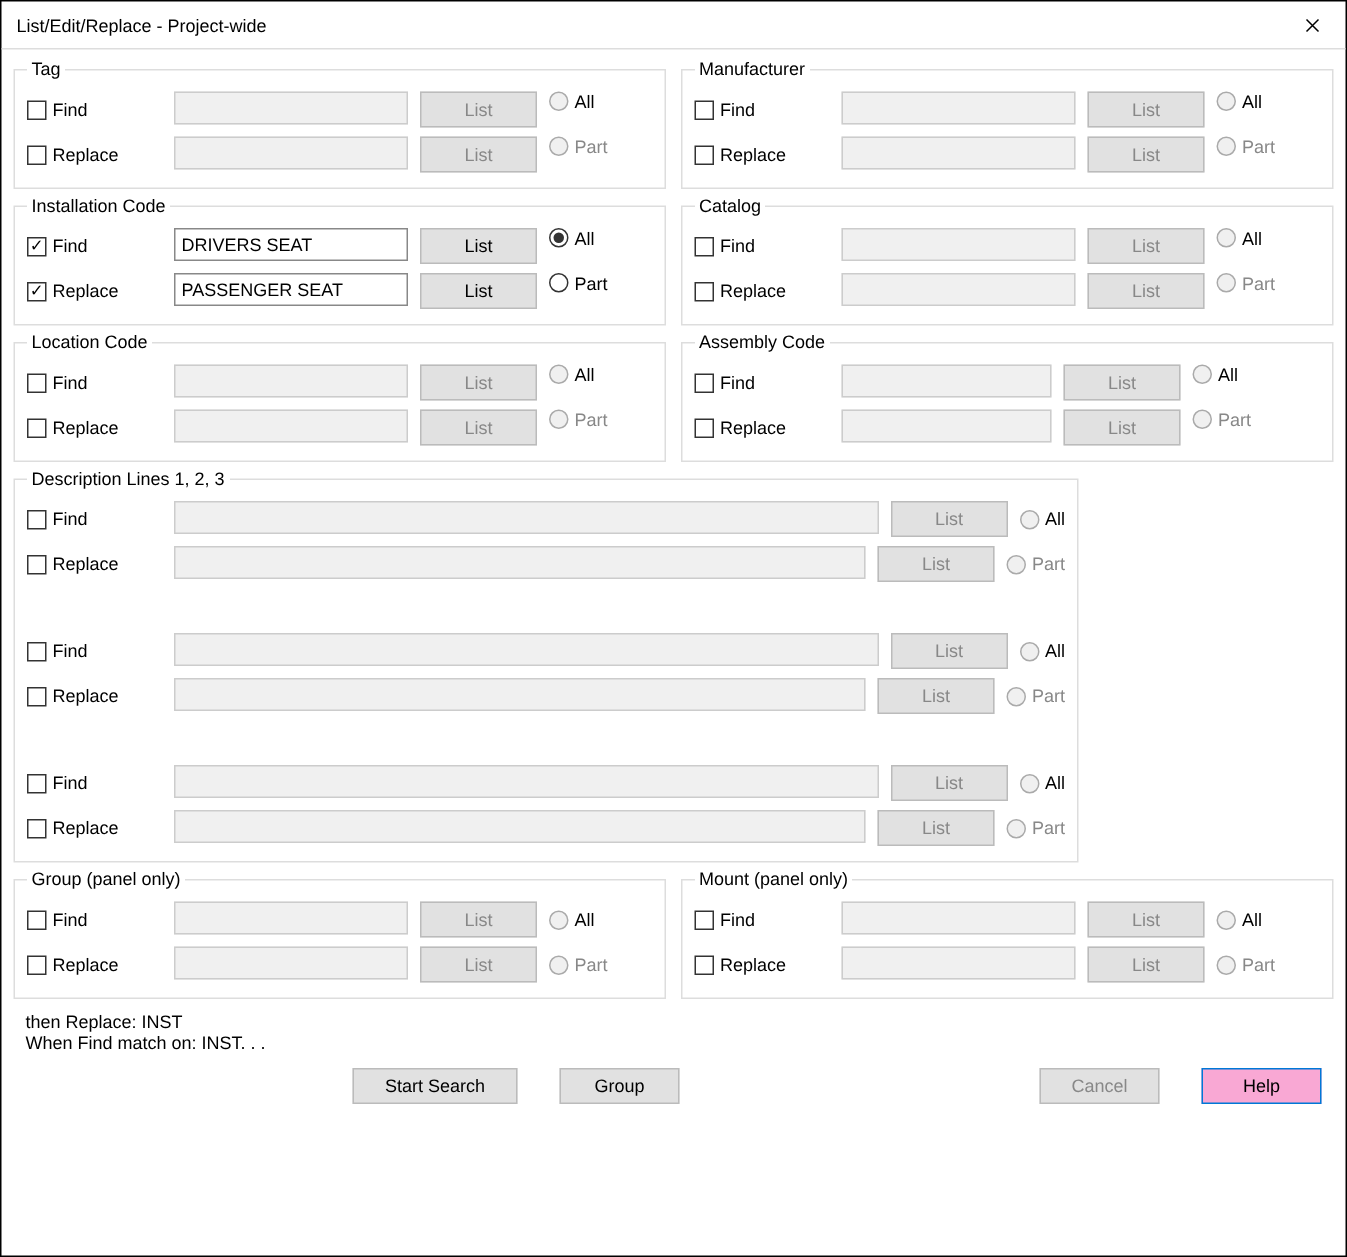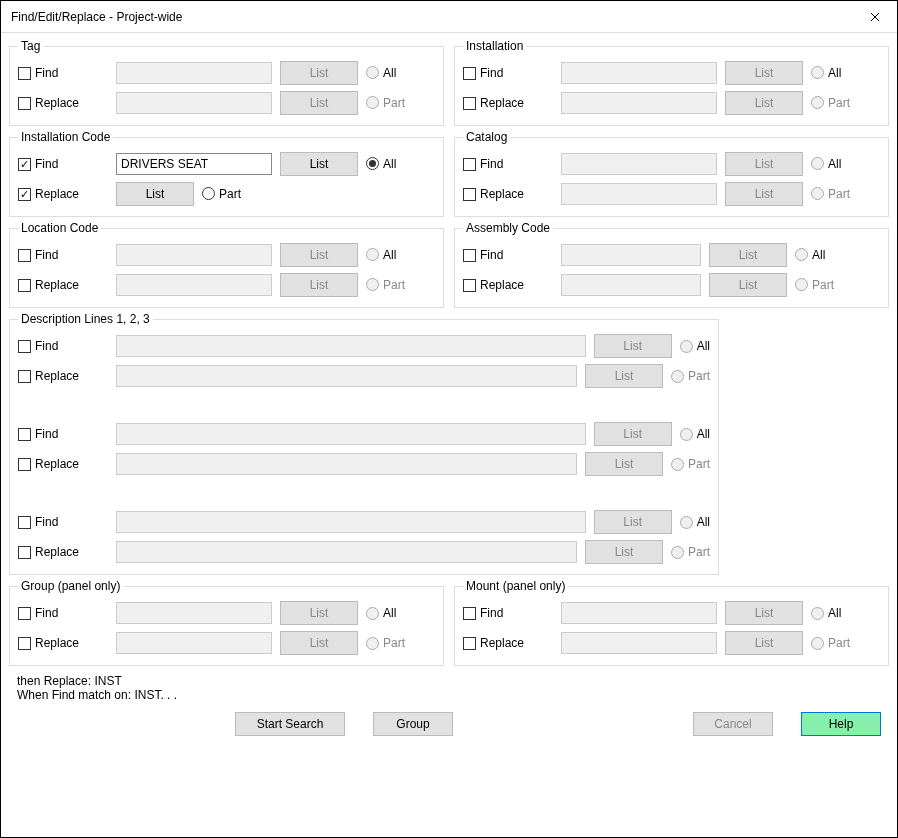--- a/index.html
+++ b/index.html
@@ -9,35 +9,35 @@
     .titlebar-title { font-size: 12px; }
     .close-btn { width: 45px; height: 30px; display: flex; align-items: center; justify-content: center; cursor: pointer; font-size: 14px; }
     .content { padding: 6px 8px 8px 8px; }
 
     fieldset { border: 1px solid #ddd; padding: 8px 8px 10px 8px; margin-bottom: 4px; position: relative; }
     legend { font-size: 12px; padding: 0 3px; color: #000; }
 
     .two-col { display: flex; gap: 10px; }
     .col { flex: 1; }
 
-    .row { display: flex; align-items: center; gap: 8px; margin-bottom: 6px; }
+    .row { display: flex; gap: 8px; margin-bottom: 6px; }
     .row:last-child { margin-bottom: 0; }
 
     .chk-wrap { display: flex; align-items: center; gap: 4px; width: 90px; }
     .chk { width: 13px; height: 13px; border: 1px solid #333; display: inline-flex; align-items: center; justify-content: center; background: #fff; cursor: pointer; font-size: 10px; line-height: 1; }
     .chk.checked::after { content: "✓"; font-size: 11px; }
 
     .txt { height: 22px; border: 1px solid #888; background: #fff; padding: 2px 4px; font-size: 12px; width: 140px; }
     .txt.readonly { background: #f0f0f0; border: 1px solid #ccc; }
     .txt.wide { flex: 1; }
 
     .btn { height: 24px; min-width: 78px; border: 1px solid #bbb; background: #e1e1e1; color: #555; font-size: 12px; cursor: pointer; display: inline-flex; align-items: center; justify-content: center; }
     .btn.bottom { min-width: 110px; height: 24px; }
     .btn.disabled { color: #888; }
-    .btn.help { border: 1px solid #0078d7; background: #86efac; color: #000; }
+    .btn.help { border: 1px solid #0078d7; background: #f9a8d4; color: #000; }
 
     .radio-grp { display: flex; flex-direction: column; gap: 6px; width: 60px; }
     .radio-wrap { display: flex; align-items: center; gap: 4px; }
     .radio { width: 13px; height: 13px; border: 1px solid #333; border-radius: 50%; display: inline-flex; align-items: center; justify-content: center; background: #fff; cursor: pointer; }
     .radio.disabled { border-color: #aaa; background: #f0f0f0; }
     .radio.selected::after { content: ""; width: 7px; height: 7px; border-radius: 50%; background: #333; }
     .radio-label.disabled { color: #888; }
 
     .footer-text { padding: 4px 8px 4px 8px; font-size: 12px; }
     .button-bar { display: flex; padding: 6px 8px 0 8px; gap: 28px; align-items: flex-start; }
@@ -47,21 +47,21 @@
     .std-row .txt { width: 156px; }
     .desc-row .txt { width: 412px; }
     .desc-row .btn { min-width: 78px; }
     .asm-row .txt { width: 140px; }
   </style>
 </head>
 <body>
 
 <div class="window">
   <div class="titlebar">
-    <span class="titlebar-title">Find/Edit/Replace - Project-wide</span>
+    <span class="titlebar-title">List/Edit/Replace - Project-wide</span>
     <div class="close-btn">
       <svg width="10" height="10" viewBox="0 0 10 10">
           <path d="M1 1 L9 9 M9 1 L1 9" stroke="#000" stroke-width="1"></path>
         </svg>
     </div>
   </div>
 
   <div class="content">
 
     <div class="two-col">
@@ -89,21 +89,21 @@
             <button class="btn disabled">List</button>
             <div class="radio-grp" style="flex-direction:row;gap:4px;width:auto">
               <span class="radio disabled"></span>
                 <span class="radio-label disabled">Part</span>
             </div>
           </div>
         </fieldset>
       </div>
       <div class="col">
         <fieldset>
-          <legend>Installation</legend>
+          <legend>Manufacturer</legend>
           <div class="row std-row">
             <div class="chk-wrap">
                 <span class="chk"></span>
                 <span>Find</span>
               </div>
             <input class="txt readonly" value="" style="">
             <button class="btn disabled">List</button>
             <div class="radio-grp" style="flex-direction:row;gap:4px;width:auto">
               <span class="radio disabled"></span>
                 <span class="radio-label">All</span>
@@ -139,20 +139,21 @@
             <div class="radio-grp" style="flex-direction:row;gap:4px;width:auto">
               <span class="radio selected"></span>
                 <span class="radio-label">All</span>
             </div>
           </div>
           <div class="row std-row">
             <div class="chk-wrap">
                 <span class="chk checked"></span>
                 <span>Replace</span>
               </div>
+            <input class="txt" value="PASSENGER SEAT" style="">
             <button class="btn" style="color:#000">List</button>
             <div class="radio-grp" style="flex-direction:row;gap:4px;width:auto">
               <span class="radio"></span>
                 <span class="radio-label">Part</span>
             </div>
           </div>
         </fieldset>
       </div>
       <div class="col">
         <fieldset>

